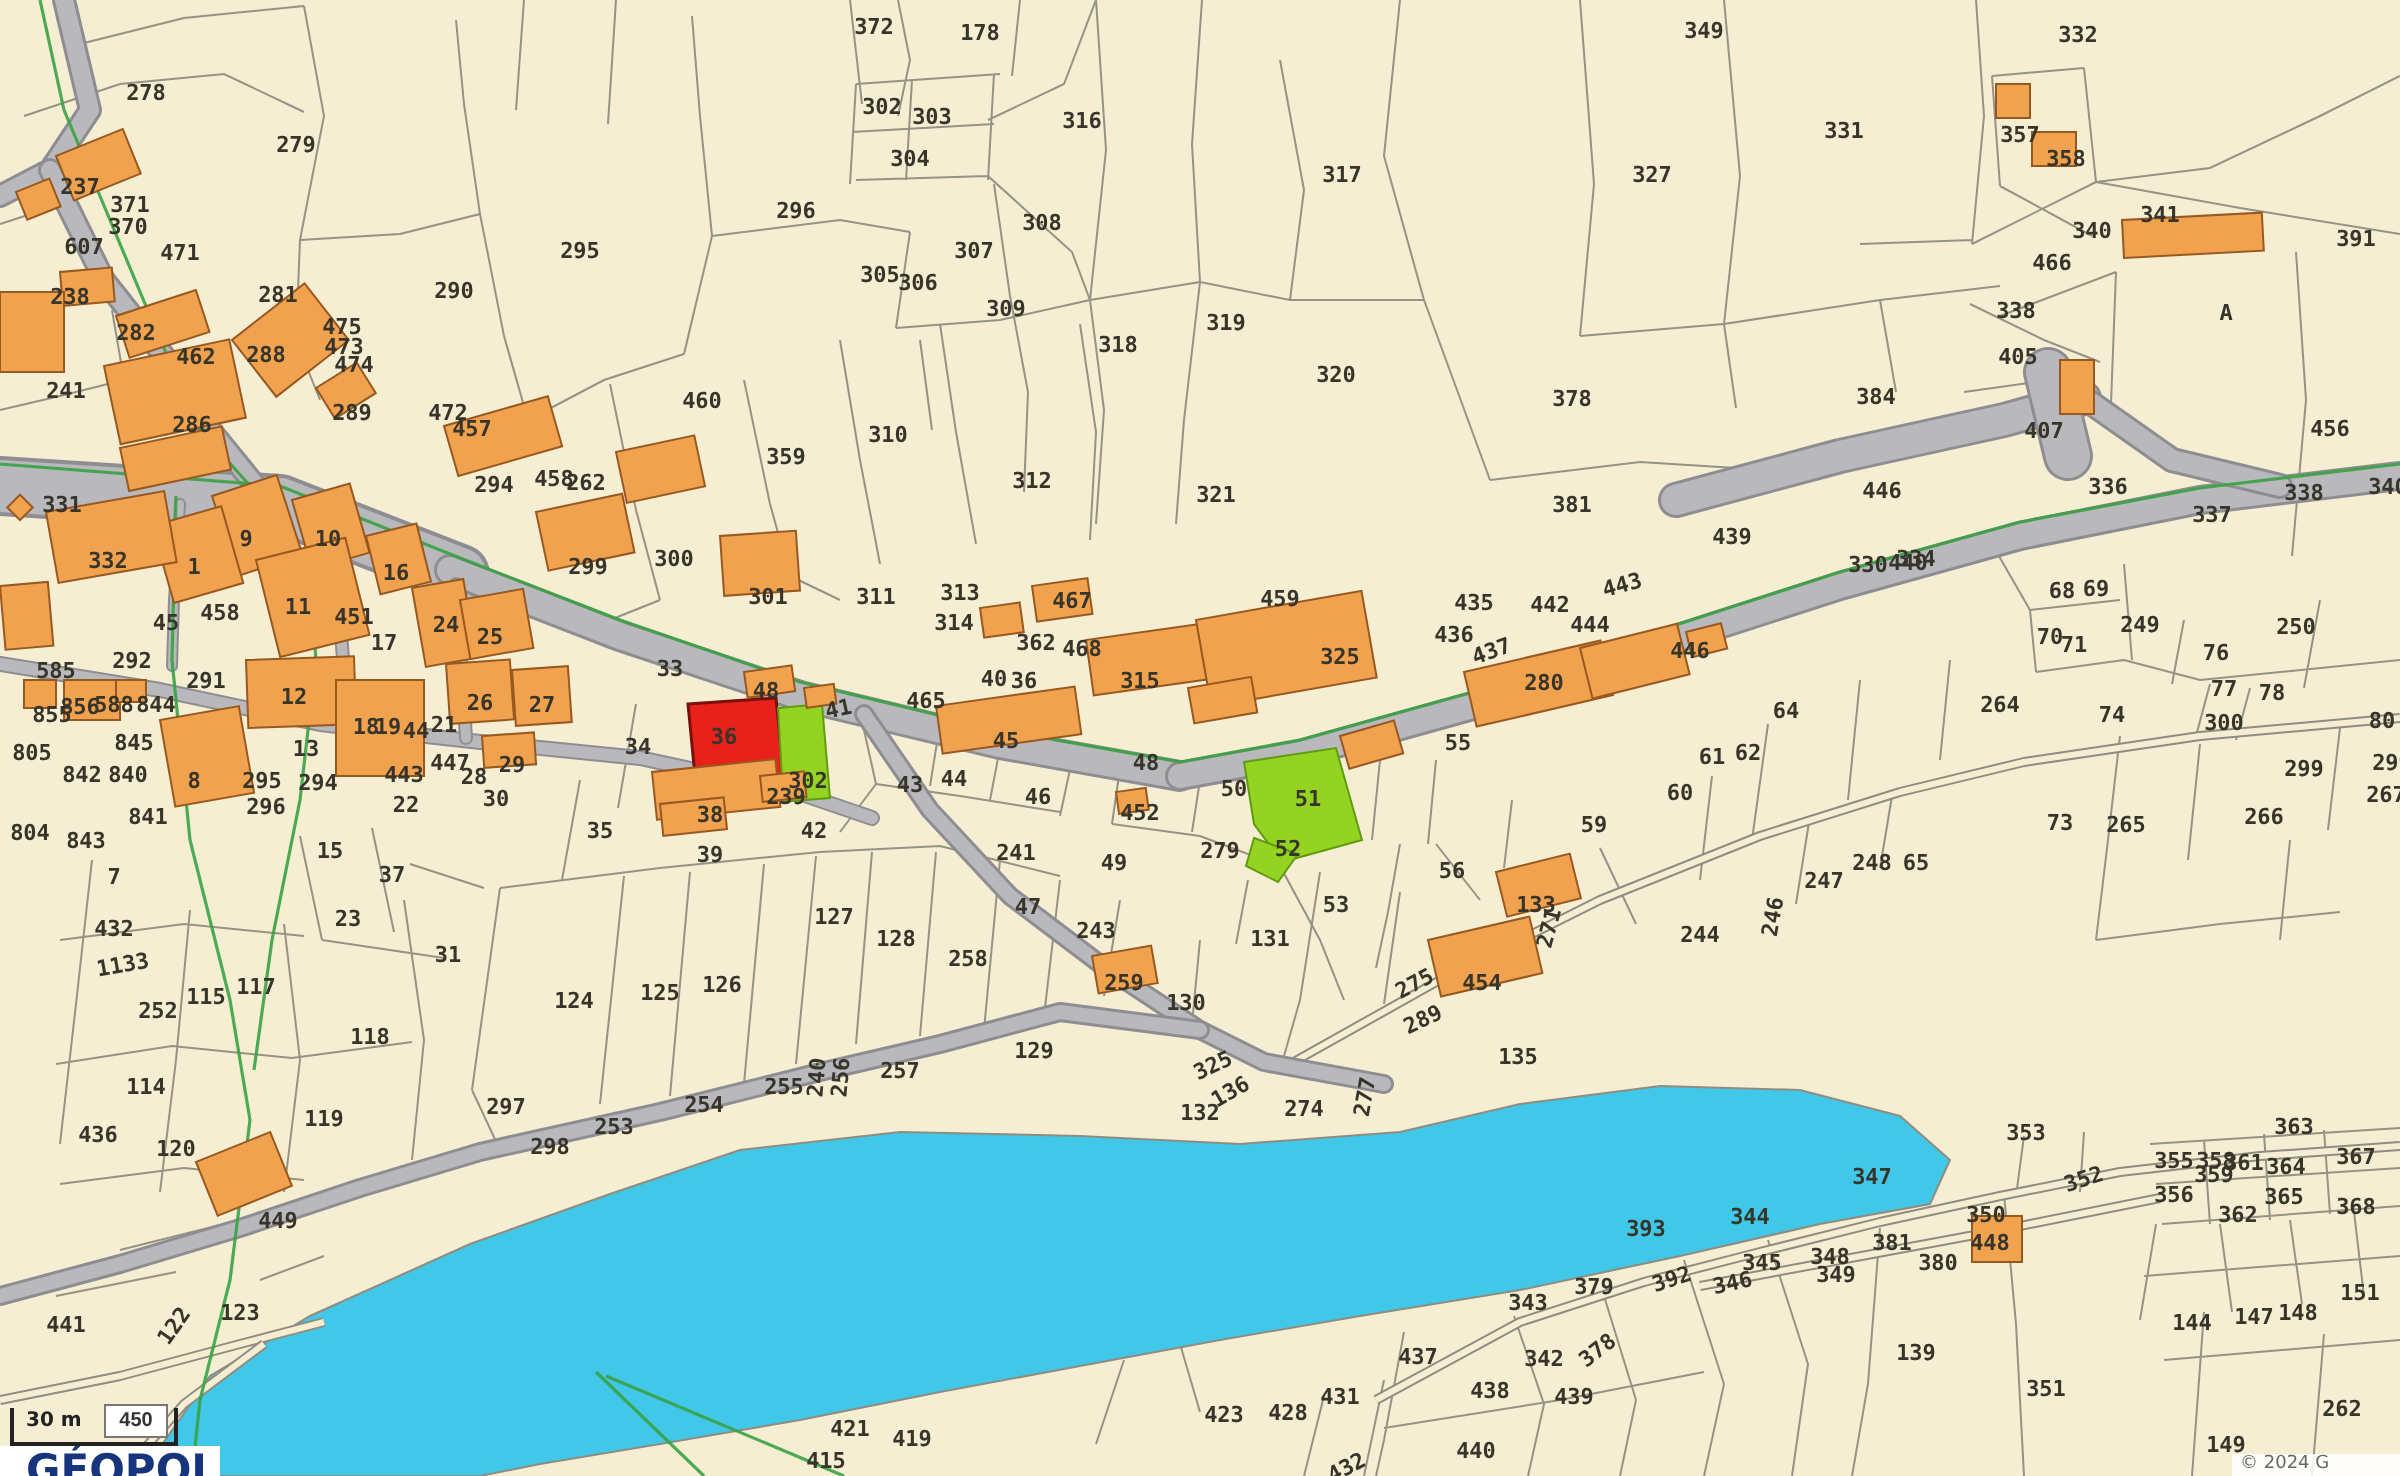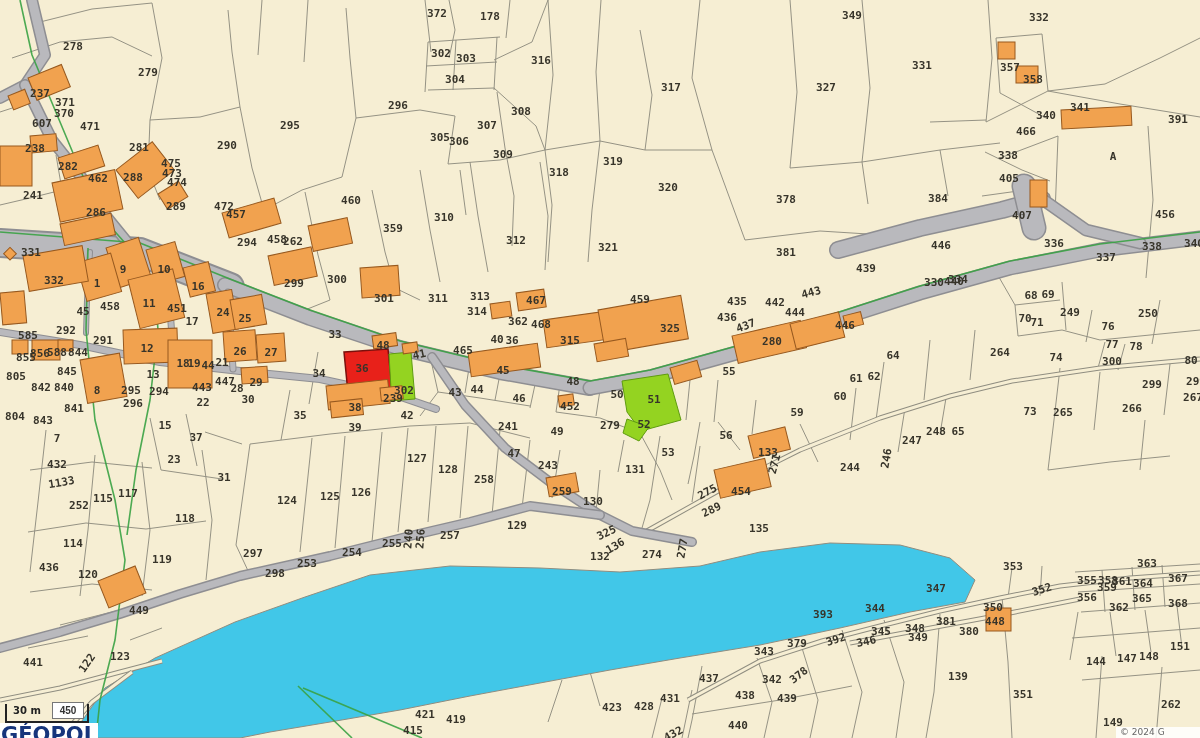--- a/index.html
+++ b/index.html
@@ -19,21 +19,21 @@
   #labels-layer text{font-family:"DejaVu Sans Mono", monospace;font-size:11px;font-weight:bold;
                      fill:var(--label);text-anchor:middle;}
   .scalebar{position:absolute;left:5px;top:704px;width:80px;height:17px;
             border-left:2px solid #222;border-right:2px solid #222;border-bottom:2px solid #222;}
   .scalebar .lbl{position:absolute;left:6px;top:1px;font-size:10px;font-weight:bold;color:#222;
                  font-family:"DejaVu Sans", sans-serif;}
   .box450{position:absolute;left:52px;top:702px;width:30px;height:15px;background:#fff;
           border:1px solid #777;font-size:10px;font-weight:bold;color:#333;text-align:center;
           line-height:15px;font-family:Liberation Sans, sans-serif;}
   .logo{position:absolute;left:0;top:723px;width:97px;height:15px;background:#fff;overflow:hidden;
-        padding-left:1px;}
+        padding-left:13px;}
   .logo span{font-family:"DejaVu Sans", sans-serif;font-weight:bold;font-size:21px;
              color:var(--logo_navy);letter-spacing:0;}
   .copyright{position:absolute;left:1116px;top:727px;width:84px;height:11px;
              background:rgba(255,255,255,.85);font-size:9px;color:#666;text-align:left;
              padding-left:4px;overflow:hidden;font-family:"DejaVu Sans", sans-serif;}
 </style>
 </head>
 <body>
 
 <div class="stage">

